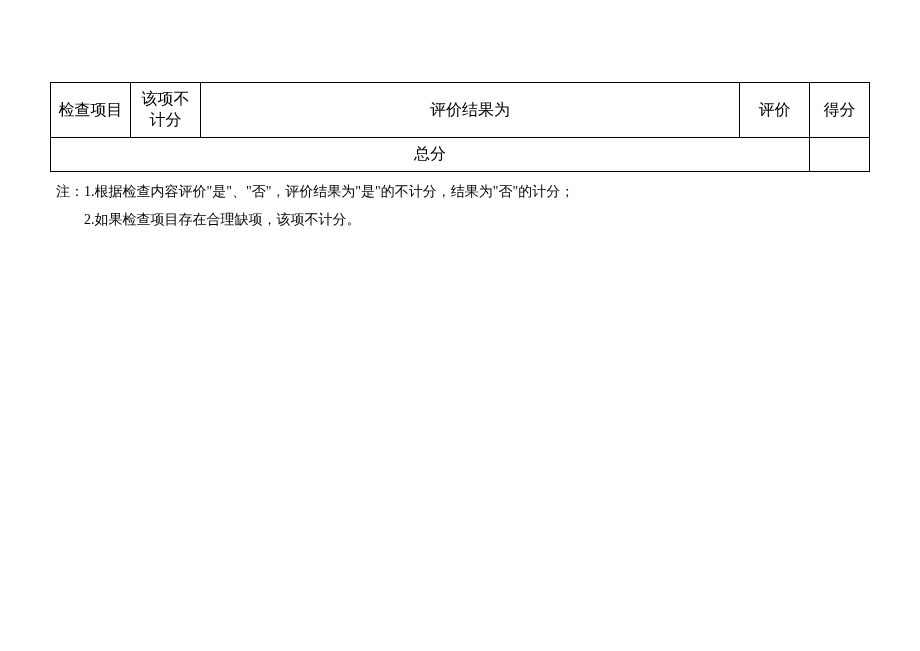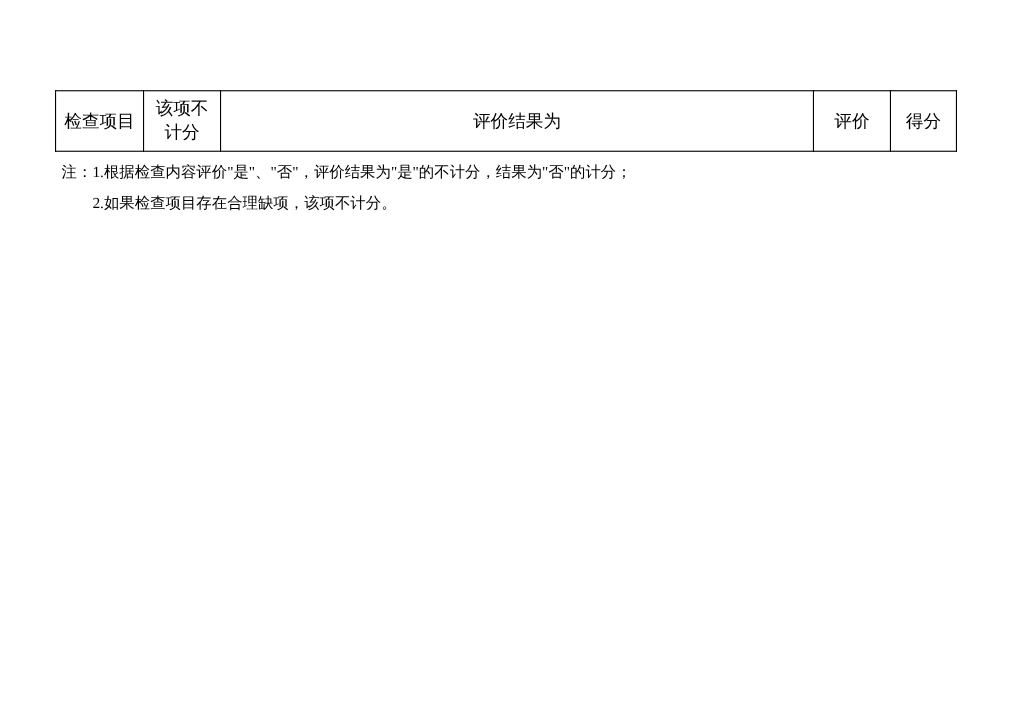--- a/index.html
+++ b/index.html
@@ -73,19 +73,23 @@
     <col class="col-score">
   </colgroup>
   <tbody>
       <tr>
     <td>检查项目</td>
     <td>该项不计分</td>
     <td>评价结果为</td>
     <td>评价</td>
     <td>得分</td>
   </tr>
+  <tr class="total-row">
+    <td colspan="4">总分</td>
+    <td></td>
+  </tr>
 </tbody>
   </table>
 
 <div class="notes">
   <span class="note-line">注：1.根据检查内容评价"是"、"否"，评价结果为"是"的不计分，结果为"否"的计分；</span>
   <span class="note-line note-indent">2.如果检查项目存在合理缺项，该项不计分。</span>
 </div>
 
 </body></html>

